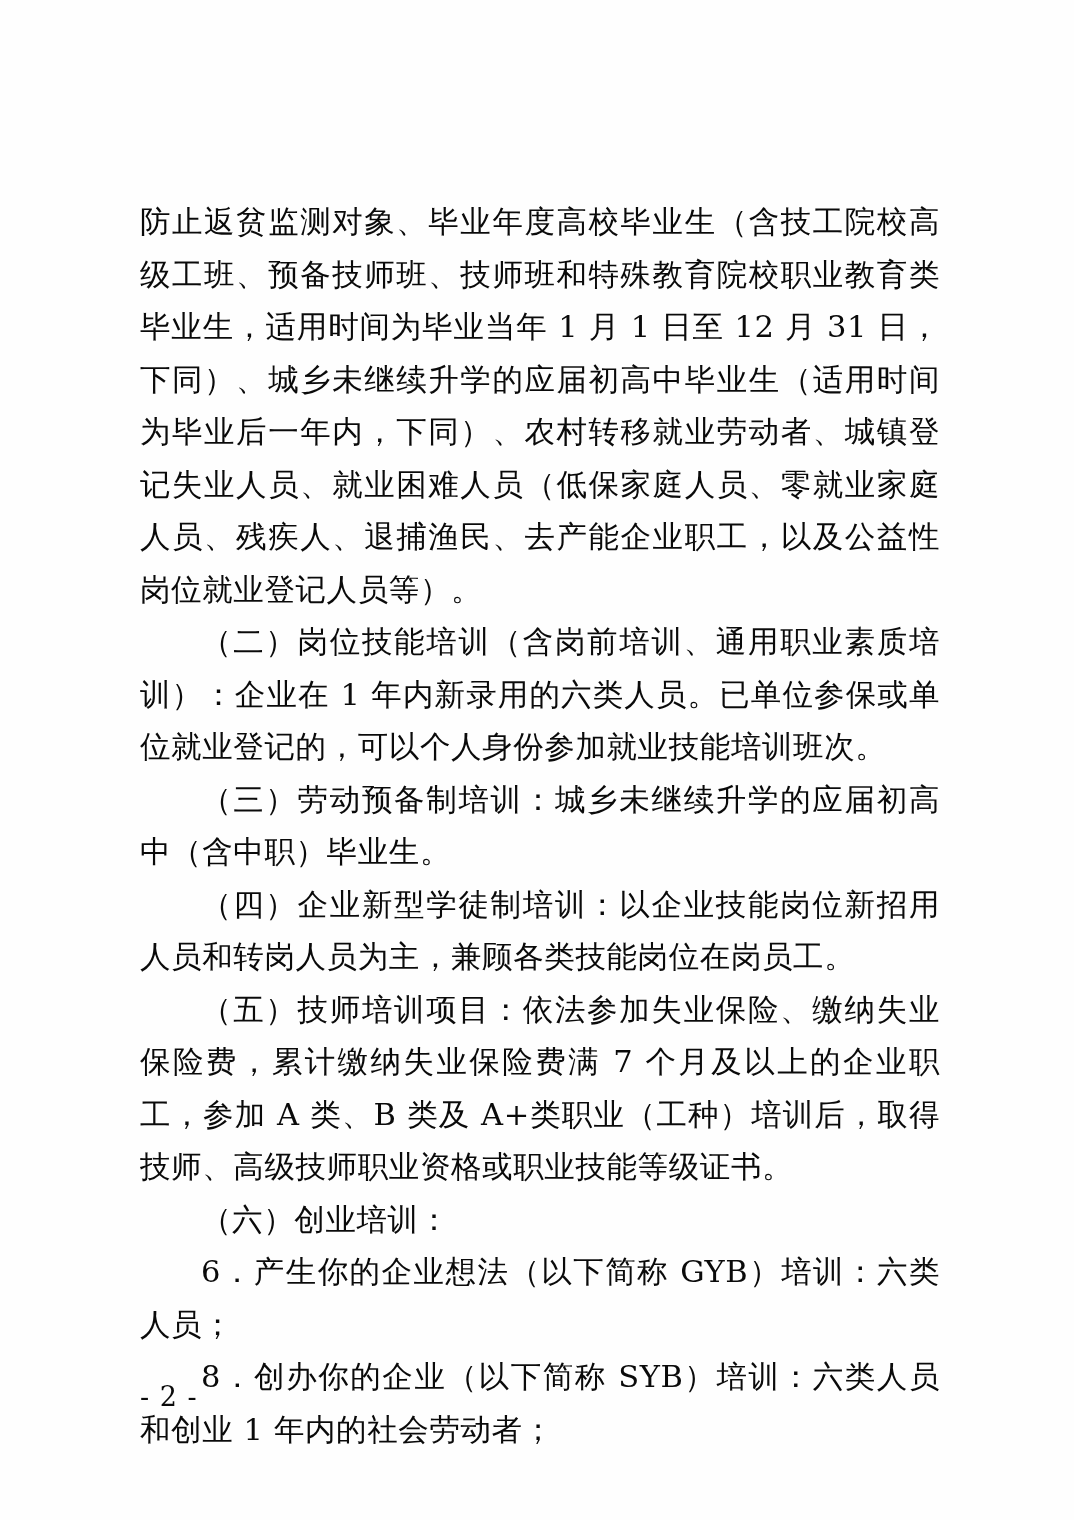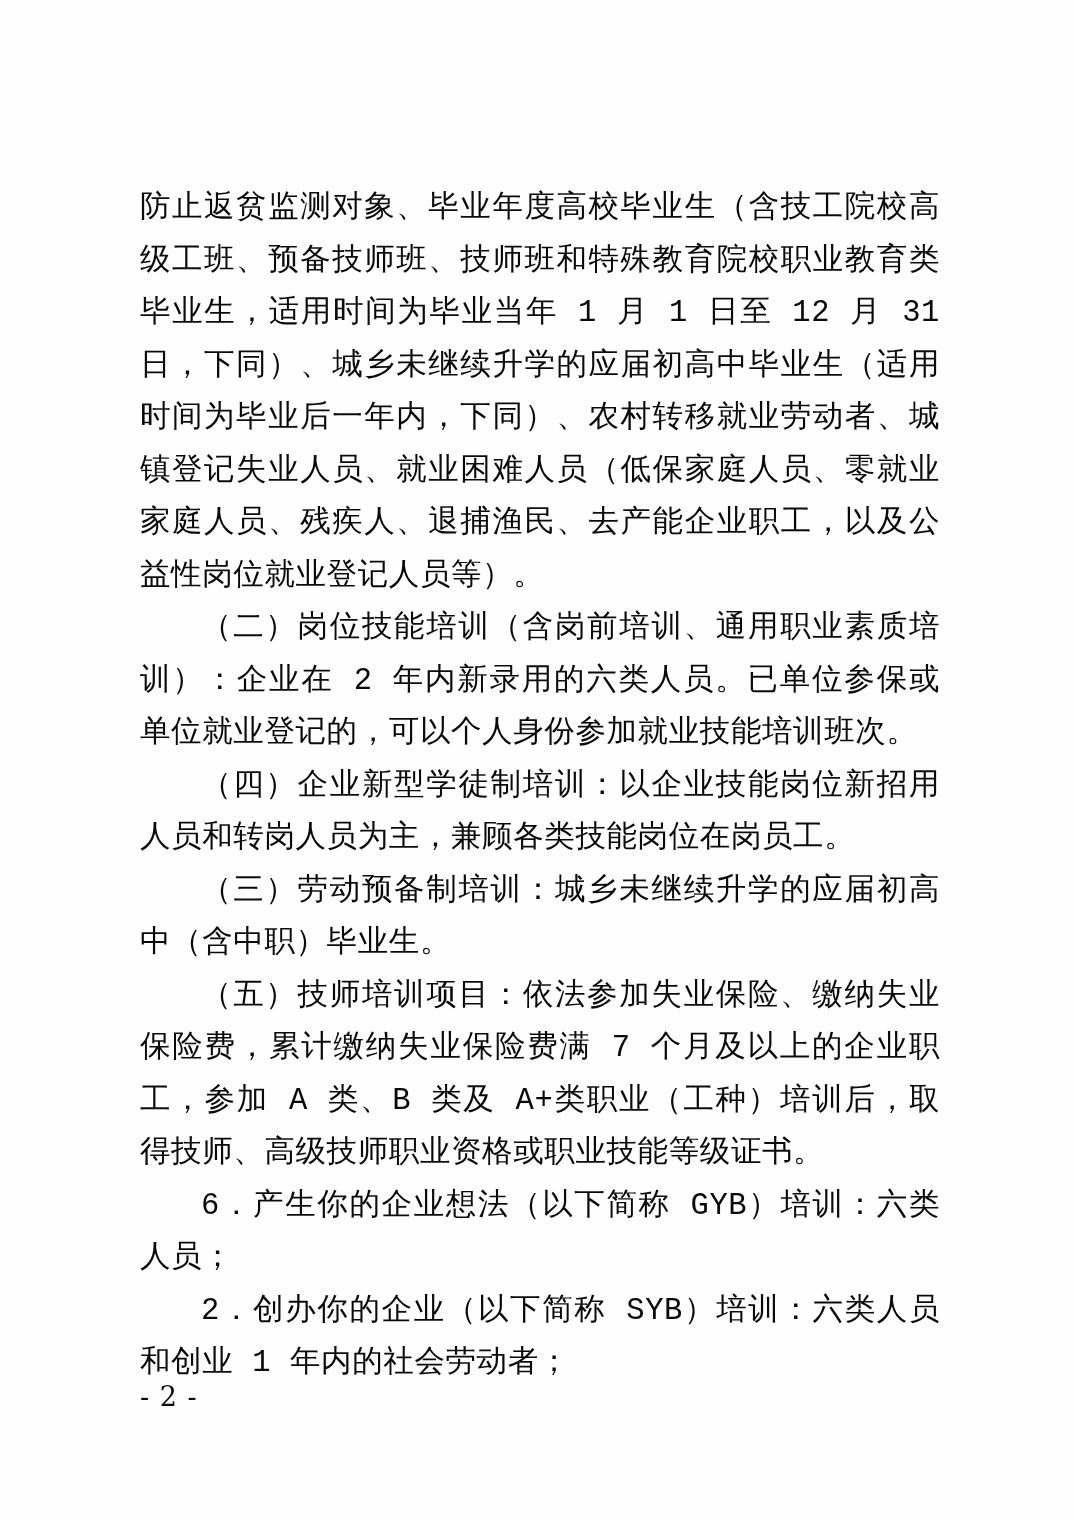--- a/index.html
+++ b/index.html
@@ -15,23 +15,22 @@
     position: relative;
     width: 1074px;
     height: 1520px;
     background: #fefefe;
     box-sizing: border-box;
     overflow: hidden;
   }
   .content {
     position: absolute;
     left: 140px;
-    top: 182px;
+    top: 196px;
     width: 800px;
-    font-family: Liberation Mono, monospace;
   }
   .para {
     font-size: 30.5px;
     line-height: 52.5px;
     letter-spacing: 0.6px;
     text-align: justify;
     text-justify: inter-character;
     margin: 0 0 0 0;
     word-break: break-word;
   }
@@ -52,30 +51,31 @@
 </style>
 </head>
 <body>
 
 <div class="page">
 
   <div class="content">
 
     <p class="para">防止返贫监测对象、毕业年度高校毕业生（含技工院校高级工班、预备技师班、技师班和特殊教育院校职业教育类毕业生，适用时间为毕业当年 1 月 1 日至 12 月 31 日，下同）、城乡未继续升学的应届初高中毕业生（适用时间为毕业后一年内，下同）、农村转移就业劳动者、城镇登记失业人员、就业困难人员（低保家庭人员、零就业家庭人员、残疾人、退捕渔民、去产能企业职工，以及公益性岗位就业登记人员等）。</p>
 
-    <p class="para indent">（二）岗位技能培训（含岗前培训、通用职业素质培训）：企业在 2 年内新录用的六类人员。已单位参保或单位就业登记的，可以个人身份参加就业技能培训班次。</p>
+    <p class="para indent">（二）岗位技能培训（含岗前培训、通用职业素质培训）：企业在 1 年内新录用的六类人员。已单位参保或单位就业登记的，可以个人身份参加就业技能培训班次。</p>
+
+    <p class="para indent">（三）劳动预备制培训：城乡未继续升学的应届初高中（含中职）毕业生。</p>
 
     <p class="para indent">（四）企业新型学徒制培训：以企业技能岗位新招用人员和转岗人员为主，兼顾各类技能岗位在岗员工。</p>
 
-    <p class="para indent">（三）劳动预备制培训：城乡未继续升学的应届初高中（含中职）毕业生。</p>
-
     <p class="para indent">（五）技师培训项目：依法参加失业保险、缴纳失业保险费，累计缴纳失业保险费满 7 个月及以上的企业职工，参加 A 类、B 类及 A+类职业（工种）培训后，取得技师、高级技师职业资格或职业技能等级证书。</p>
 
+    <p class="para indent">（六）创业培训：</p>
 
     <p class="para indent">6．产生你的企业想法（以下简称 GYB）培训：六类人员；</p>
 
-    <p class="para indent">2．创办你的企业（以下简称 SYB）培训：六类人员和创业 1 年内的社会劳动者；</p>
+    <p class="para indent">8．创办你的企业（以下简称 SYB）培训：六类人员和创业 1 年内的社会劳动者；</p>
 
   </div>
 
   <div class="footer">- 2 -</div>
 
 </div>
 
 </body></html>

